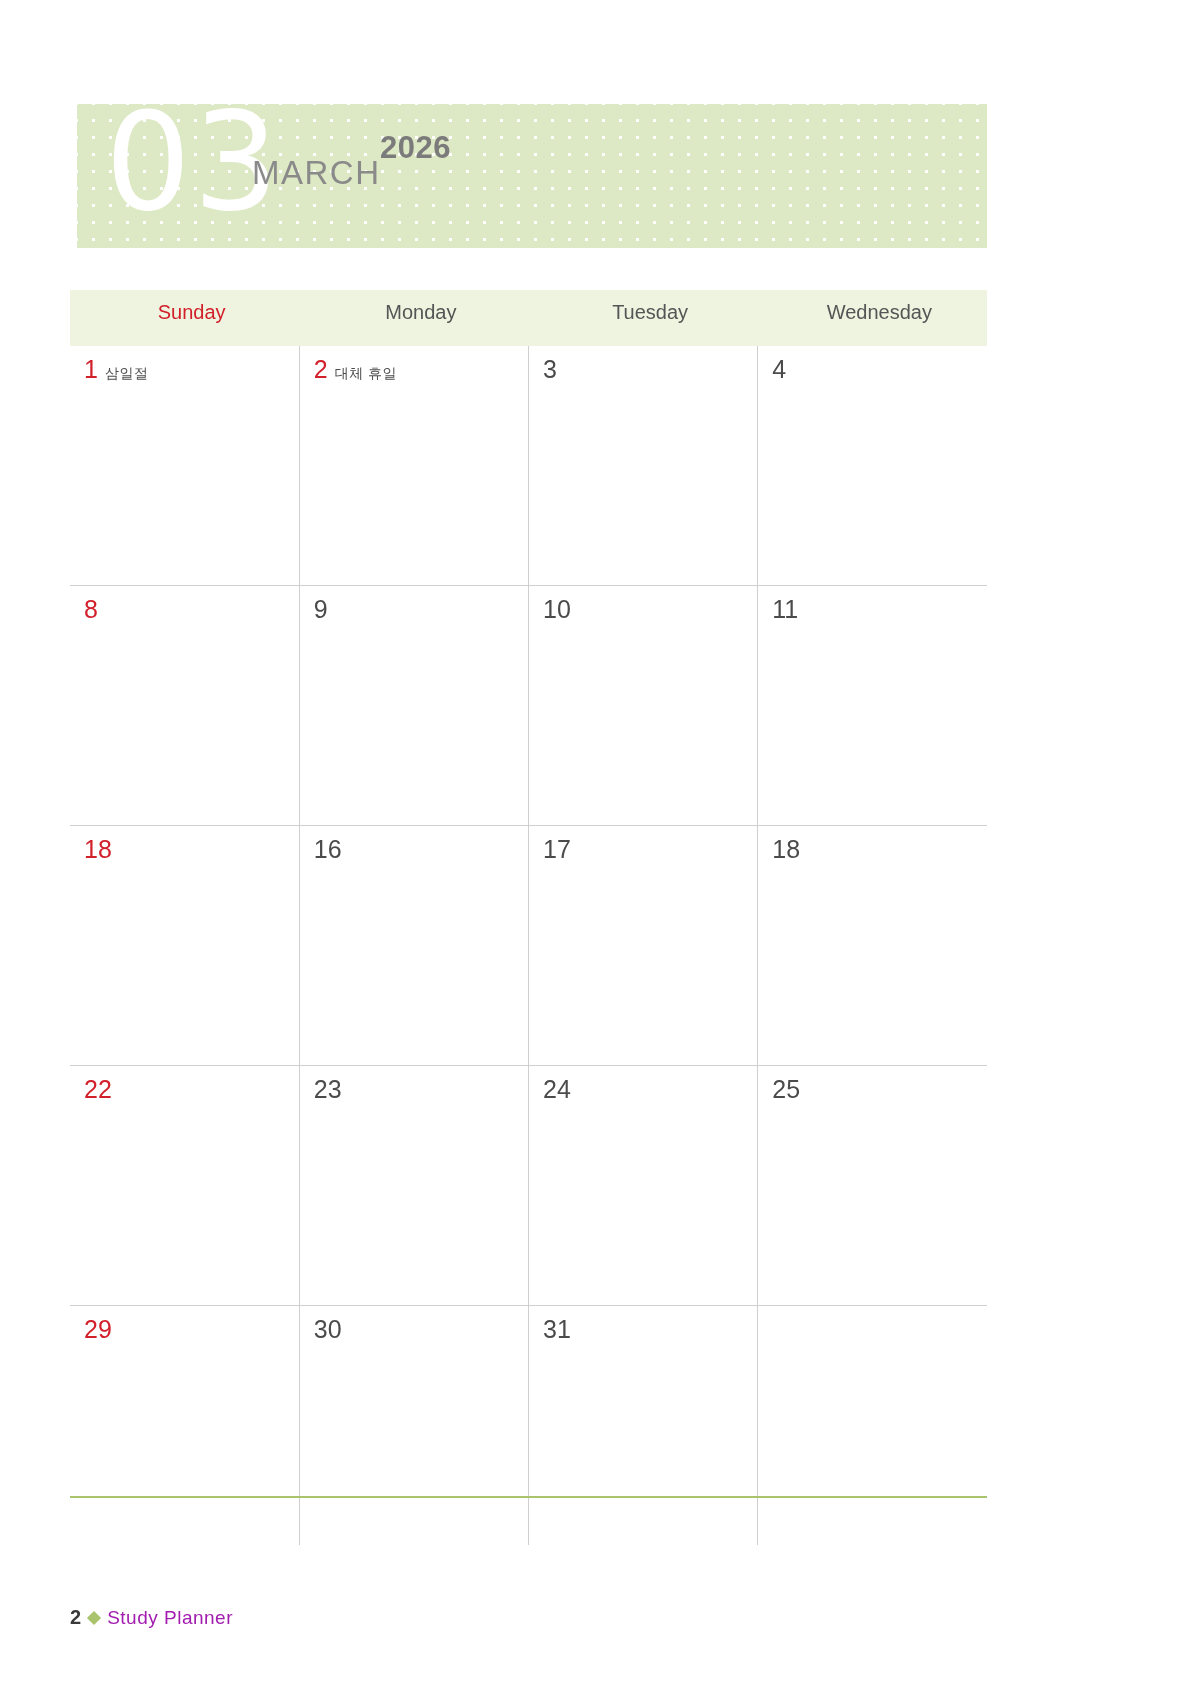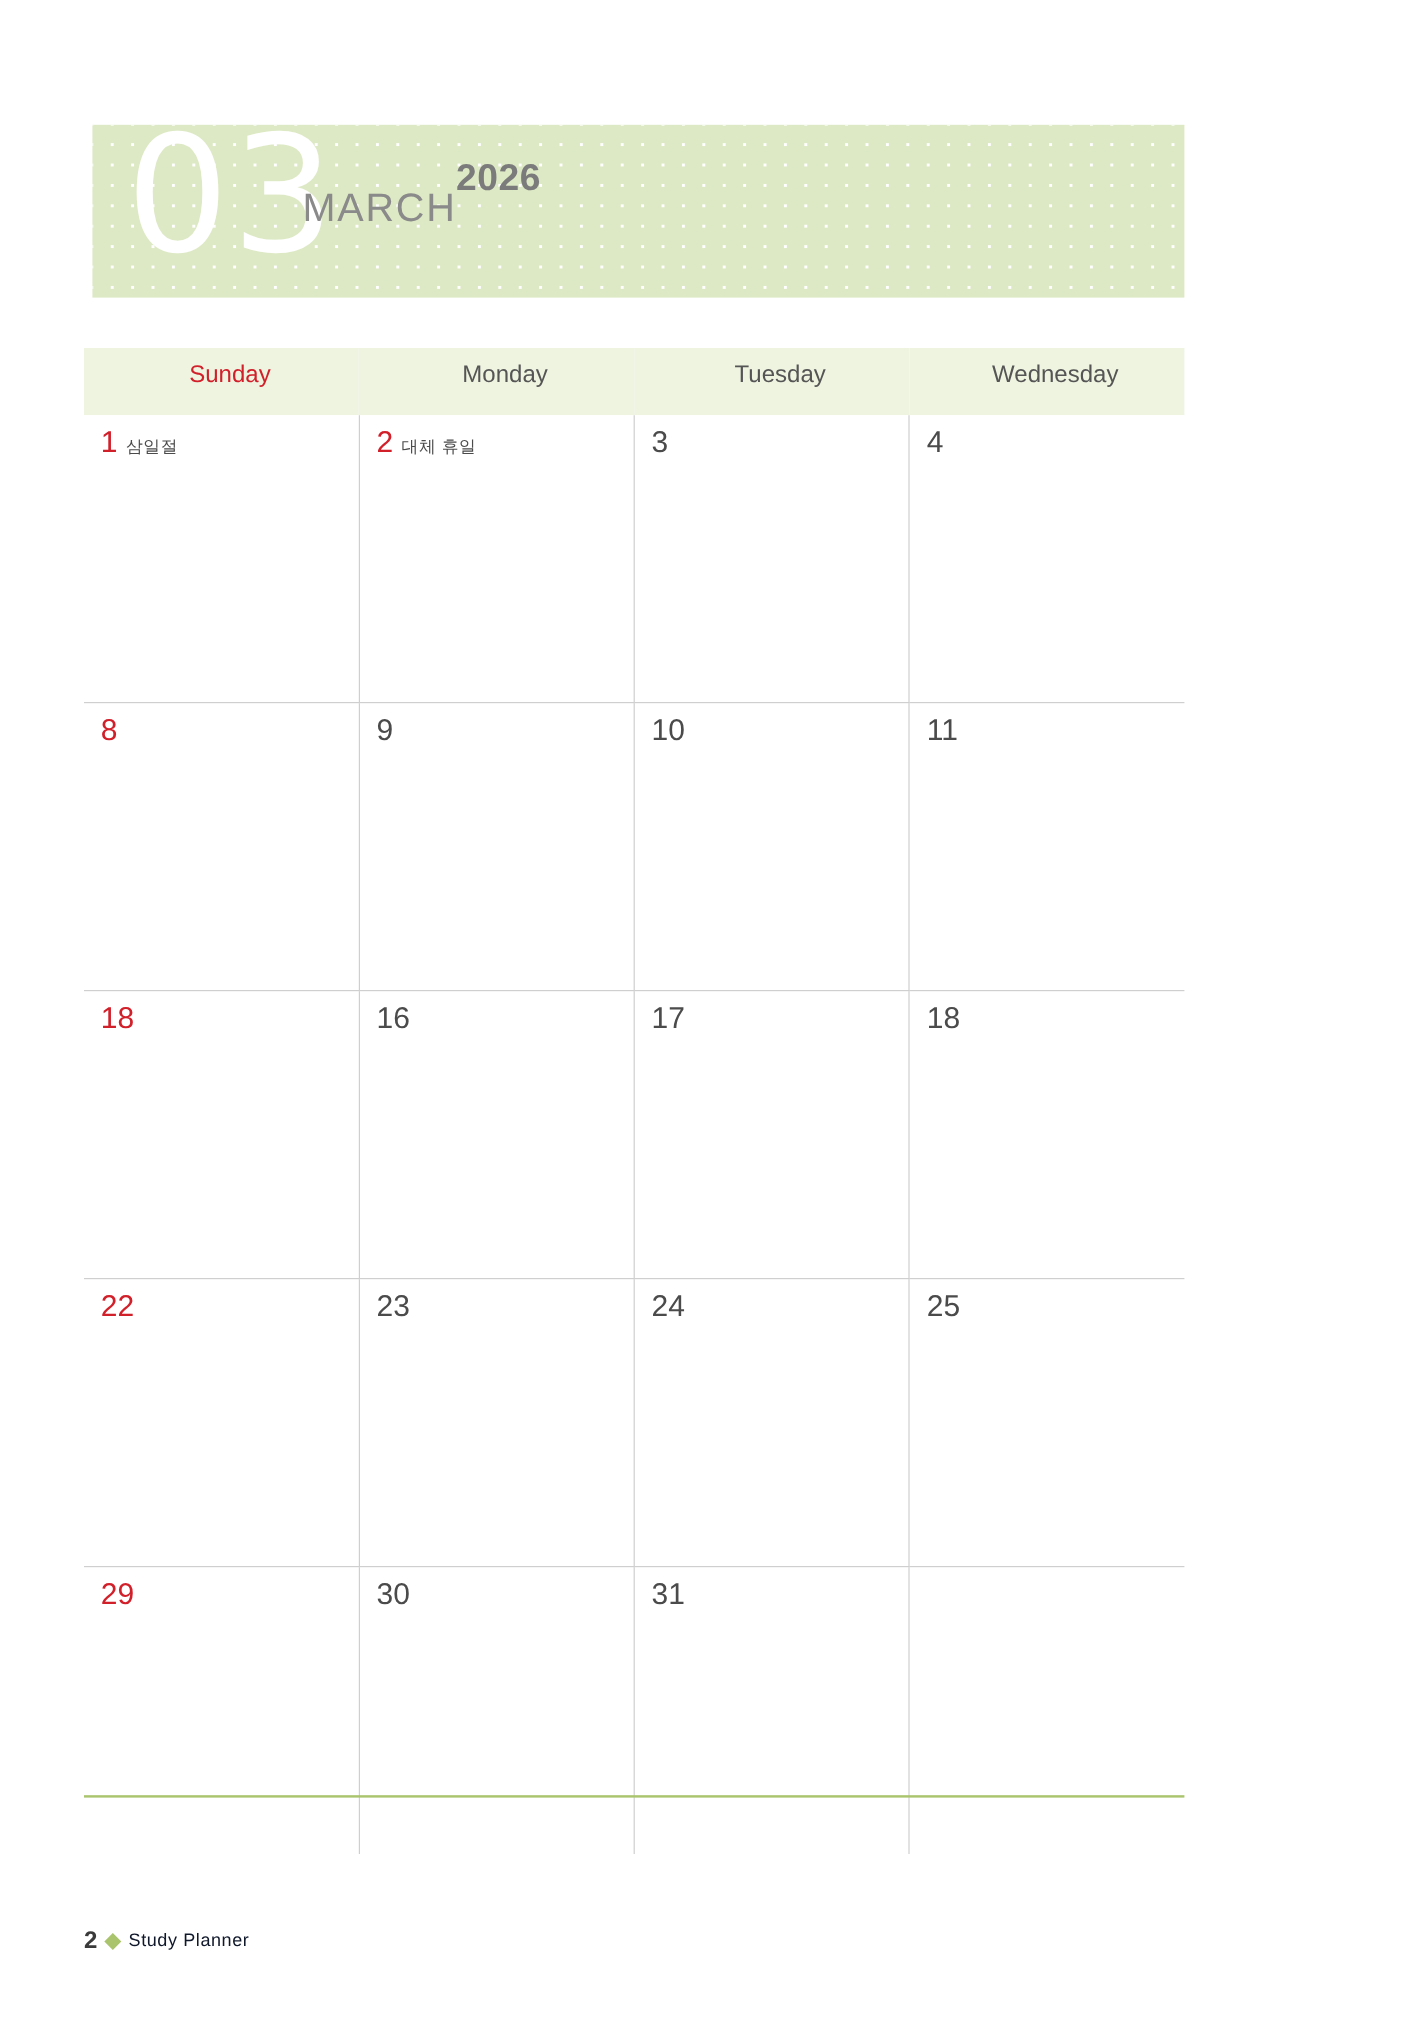--- a/index.html
+++ b/index.html
@@ -155,22 +155,22 @@
     color: #3a3a3a;
   }
   .footer-diamond {
     width: 10px;
     height: 10px;
     background: #a9c46c;
     transform: rotate(45deg);
     display: inline-block;
   }
   .footer-label {
-    font-size: 15px;
-    color: #0f172a;
+    font-size: 19px;
+    color: #a21caf;
     letter-spacing: 0.5px;
   }
 </style>
 </head>
 <body>
 
 <div class="page">
 
   <div class="banner">
     <div class="banner-inner">

